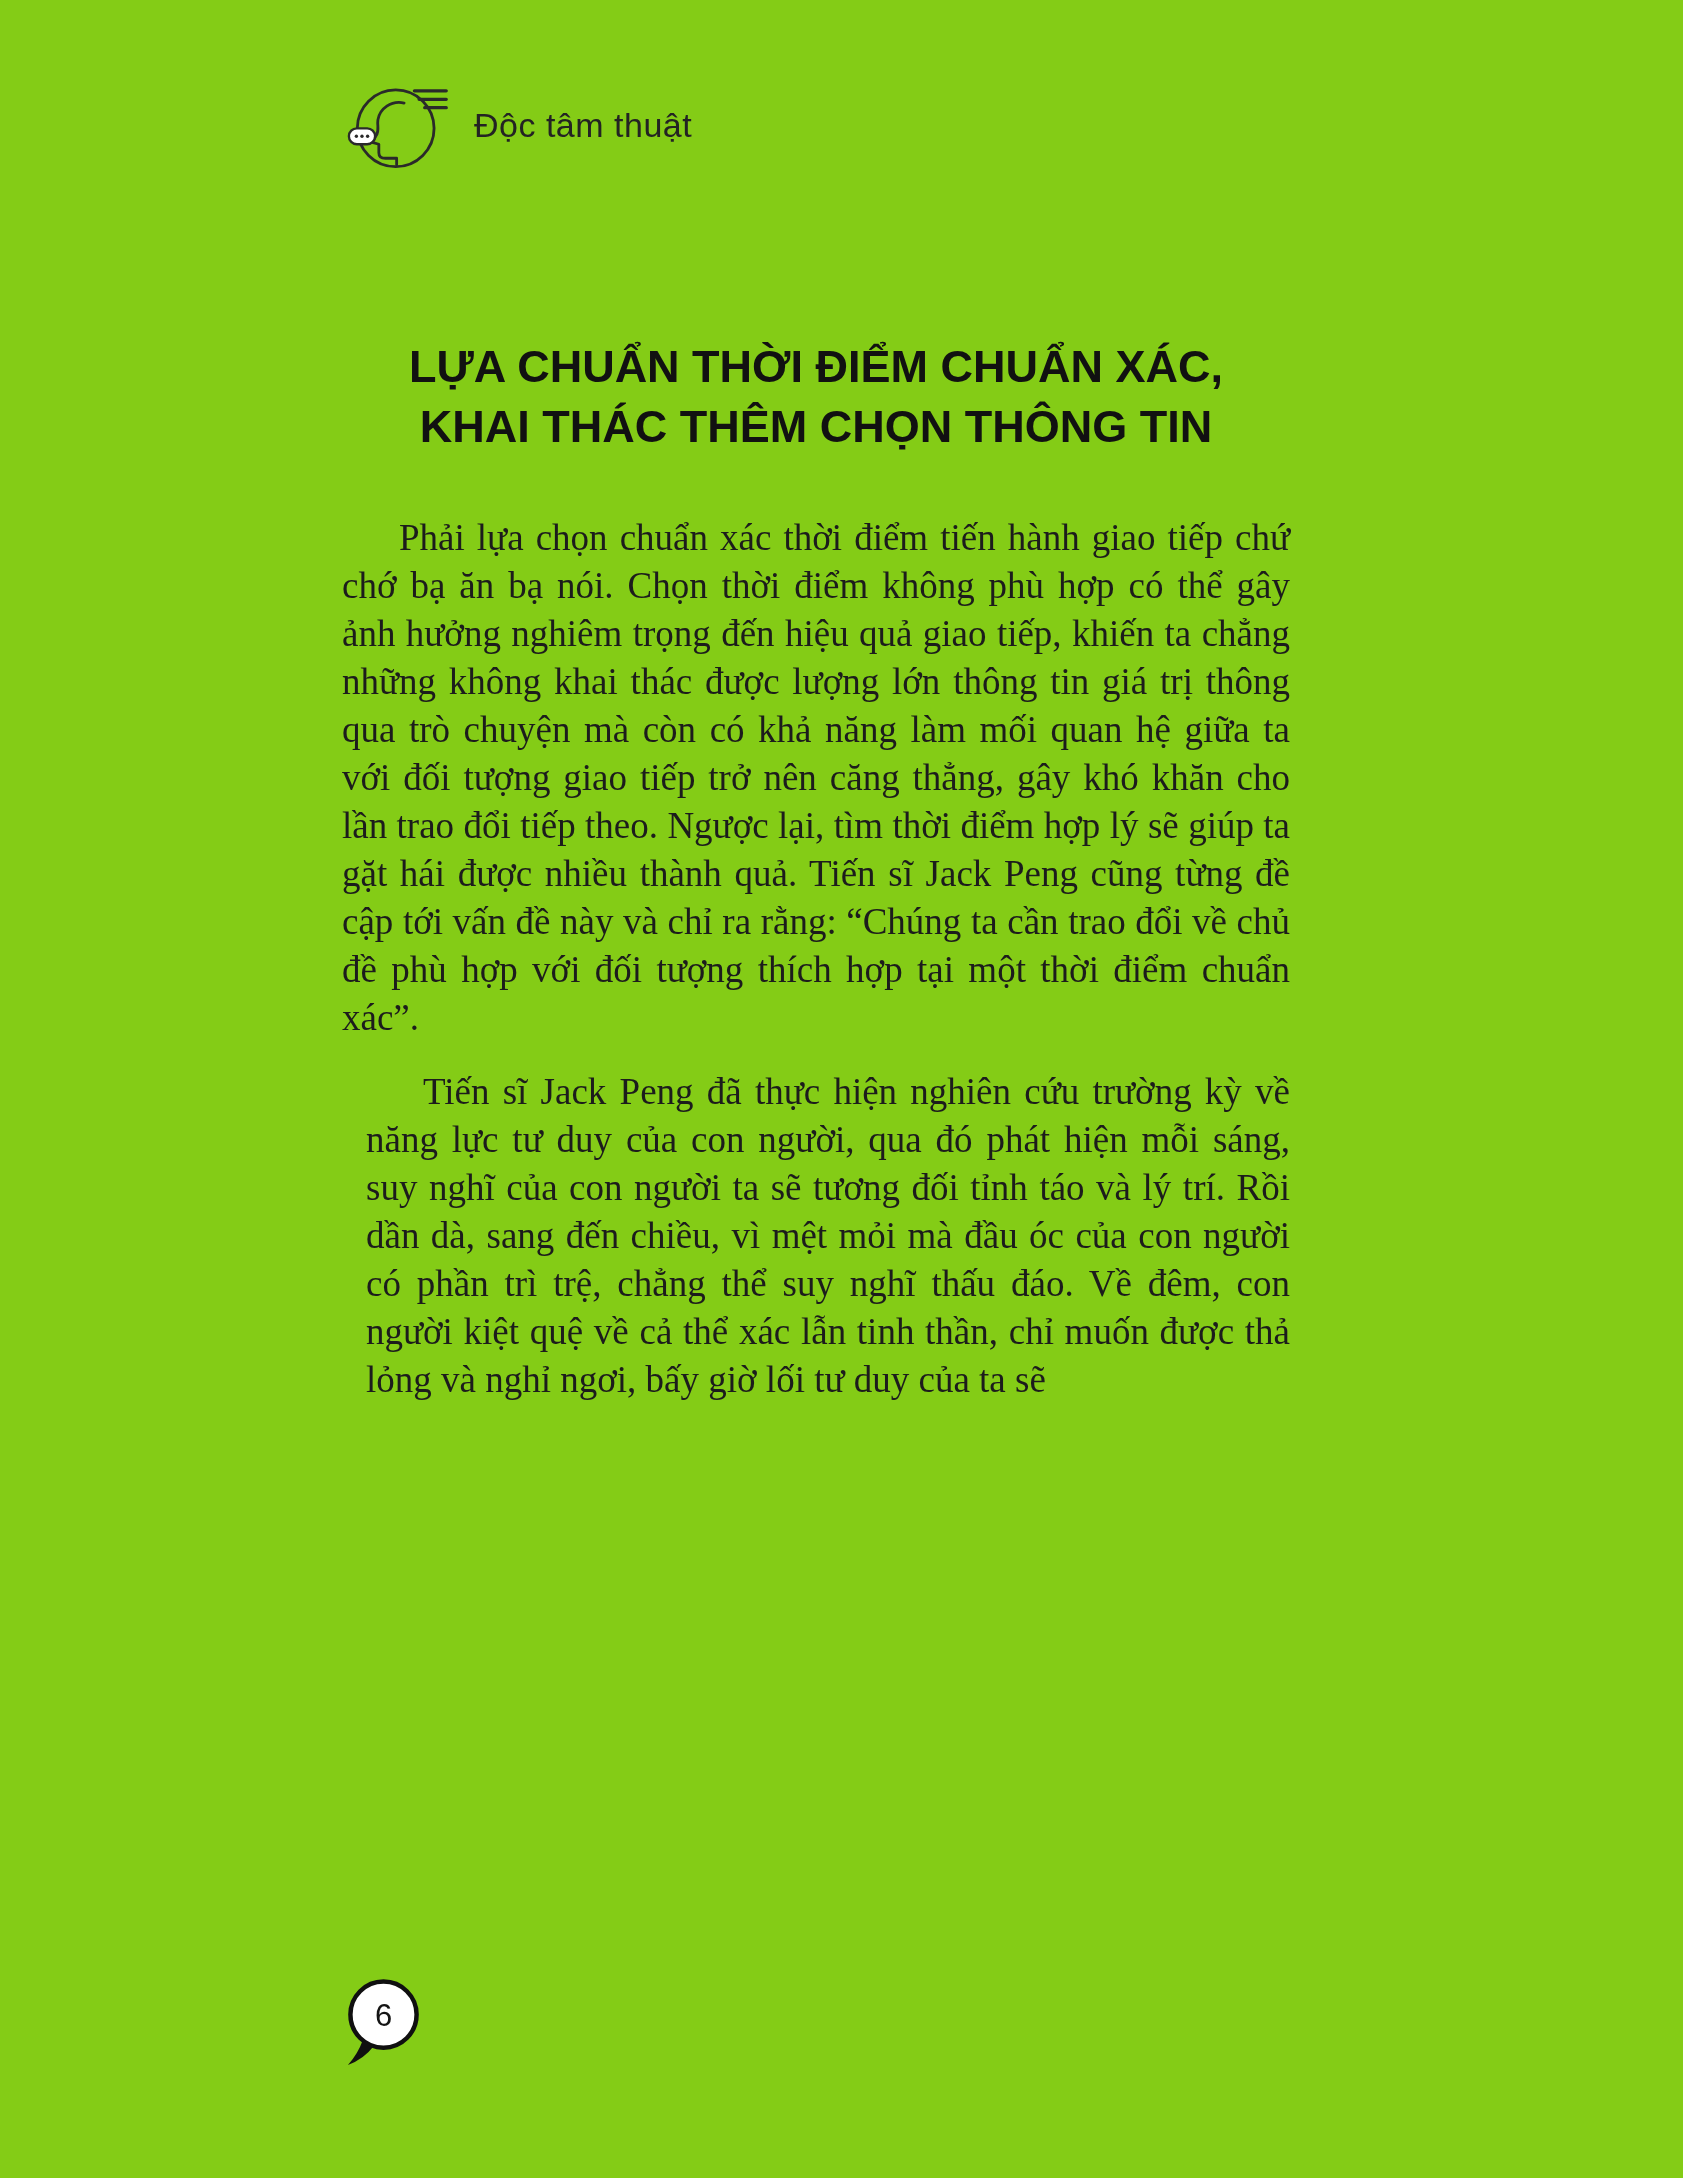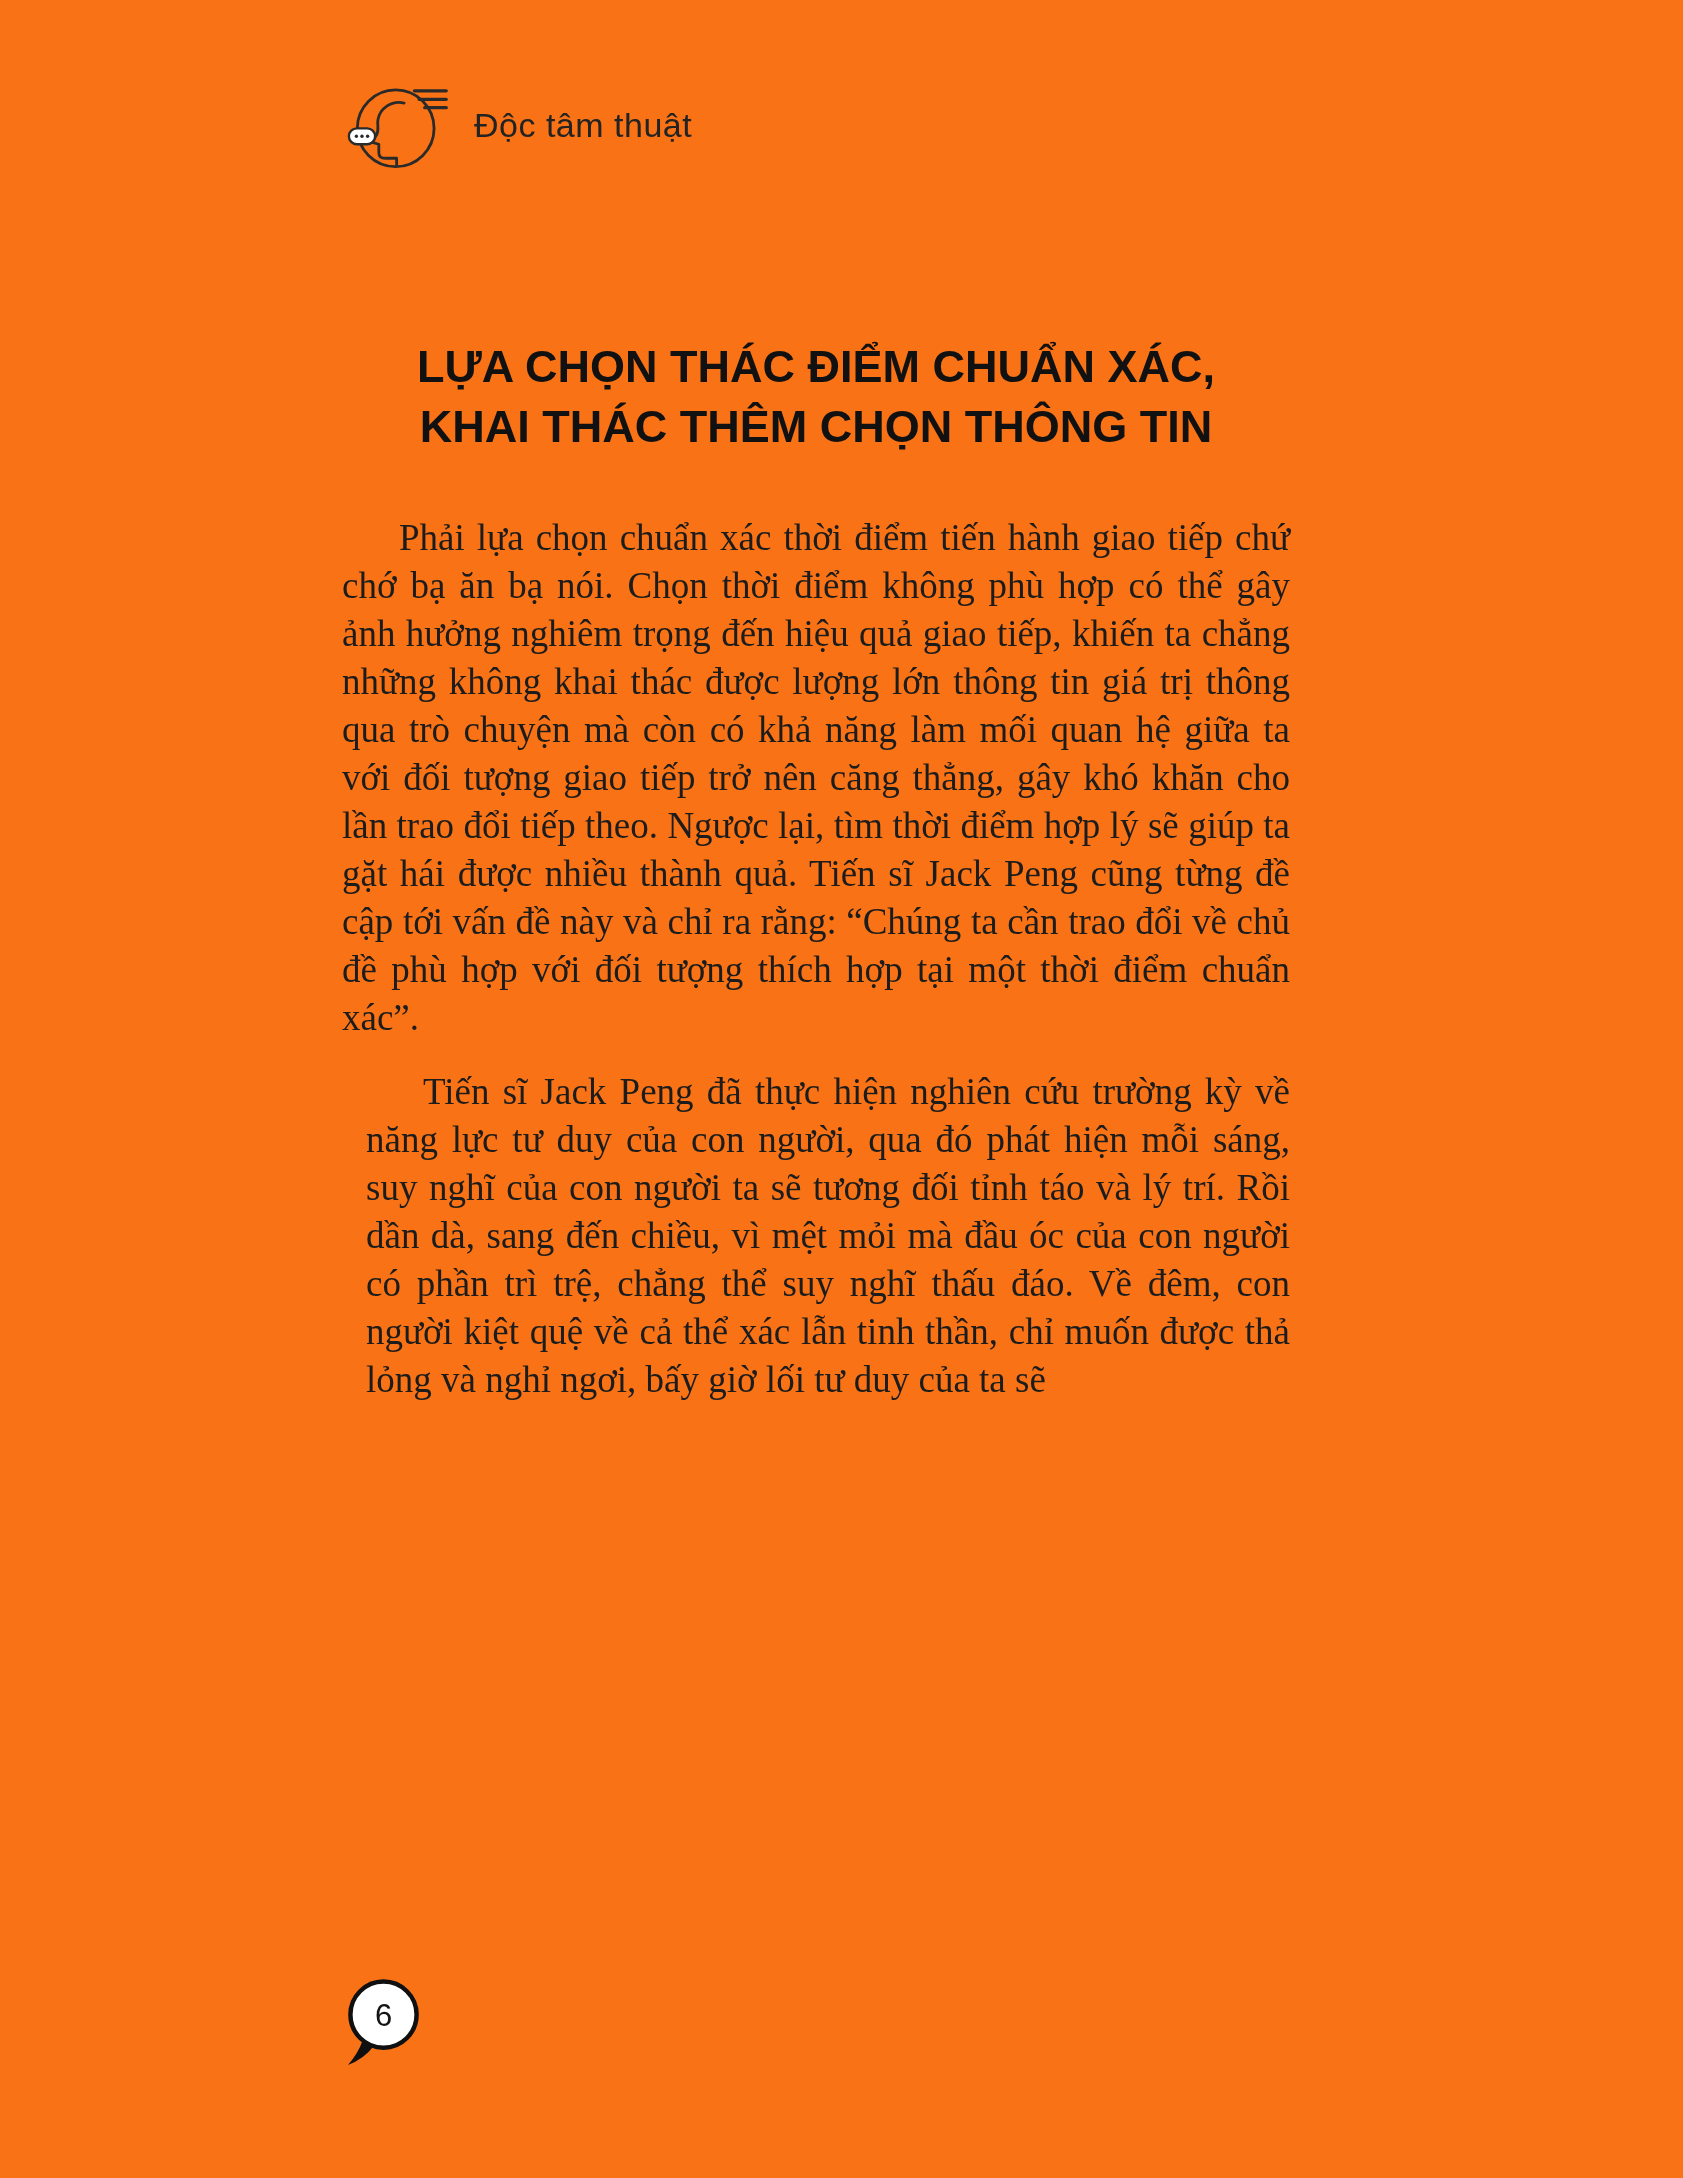--- a/index.html
+++ b/index.html
@@ -5,21 +5,21 @@
   * { box-sizing: border-box; }
   html, body {
     margin: 0;
     padding: 0;
     background: #ffffff;
   }
   .page {
     position: relative;
     width: 1683px;
     height: 2178px;
-    background: #f97316;
+    background: #84cc16;
     overflow: hidden;
     font-family: "Liberation Serif", serif;
     color: #1c1c1c;
     text-decoration: underline;
   }
 
   
   .page-header {
     position: absolute;
     left: 347px;
@@ -110,21 +110,21 @@
       <circle cx="10" cy="61.5" r="1.8" fill="#2a2a2a"></circle>
       <circle cx="16" cy="61.5" r="1.8" fill="#2a2a2a"></circle>
       <circle cx="22" cy="61.5" r="1.8" fill="#2a2a2a"></circle>
       <path d="M72 13 h34 M77 22 h29 M83 31 h23" fill="none" stroke="#2a2a2a" stroke-width="3.5" stroke-linecap="round"></path>
     </svg>
     <span class="book-title">Độc tâm thuật</span>
   </header>
 
   <main class="content">
     <h1 class="chapter-title">
-      <span class="title-line">LỰA CHỌN THÁC ĐIỂM CHUẨN XÁC,</span>
+      <span class="title-line">LỰA CHUẨN THỜI ĐIỂM CHUẨN XÁC,</span>
       <span class="title-line">KHAI THÁC THÊM CHỌN THÔNG TIN</span>
     </h1>
 
     <p class="body-paragraph">Phải lựa chọn chuẩn xác thời điểm tiến hành giao tiếp chứ chớ bạ ăn bạ nói. Chọn thời điểm không phù hợp có thể gây ảnh hưởng nghiêm trọng đến hiệu quả giao tiếp, khiến ta chẳng những không khai thác được lượng lớn thông tin giá trị thông qua trò chuyện mà còn có khả năng làm mối quan hệ giữa ta với đối tượng giao tiếp trở nên căng thẳng, gây khó khăn cho lần trao đổi tiếp theo. Ngược lại, tìm thời điểm hợp lý sẽ giúp ta gặt hái được nhiều thành quả. Tiến sĩ Jack Peng cũng từng đề cập tới vấn đề này và chỉ ra rằng: “Chúng ta cần trao đổi về chủ đề phù hợp với đối tượng thích hợp tại một thời điểm chuẩn xác”.</p>
 
     <p class="body-paragraph">Tiến sĩ Jack Peng đã thực hiện nghiên cứu trường kỳ về năng lực tư duy của con người, qua đó phát hiện mỗi sáng, suy nghĩ của con người ta sẽ tương đối tỉnh táo và lý trí. Rồi dần dà, sang đến chiều, vì mệt mỏi mà đầu óc của con người có phần trì trệ, chẳng thể suy nghĩ thấu đáo. Về đêm, con người kiệt quệ về cả thể xác lẫn tinh thần, chỉ muốn được thả lỏng và nghỉ ngơi, bấy giờ lối tư duy của ta sẽ</p>
   </main>
 
   <div class="page-number-bubble">
     <svg viewBox="0 0 82 94" aria-hidden="true">

